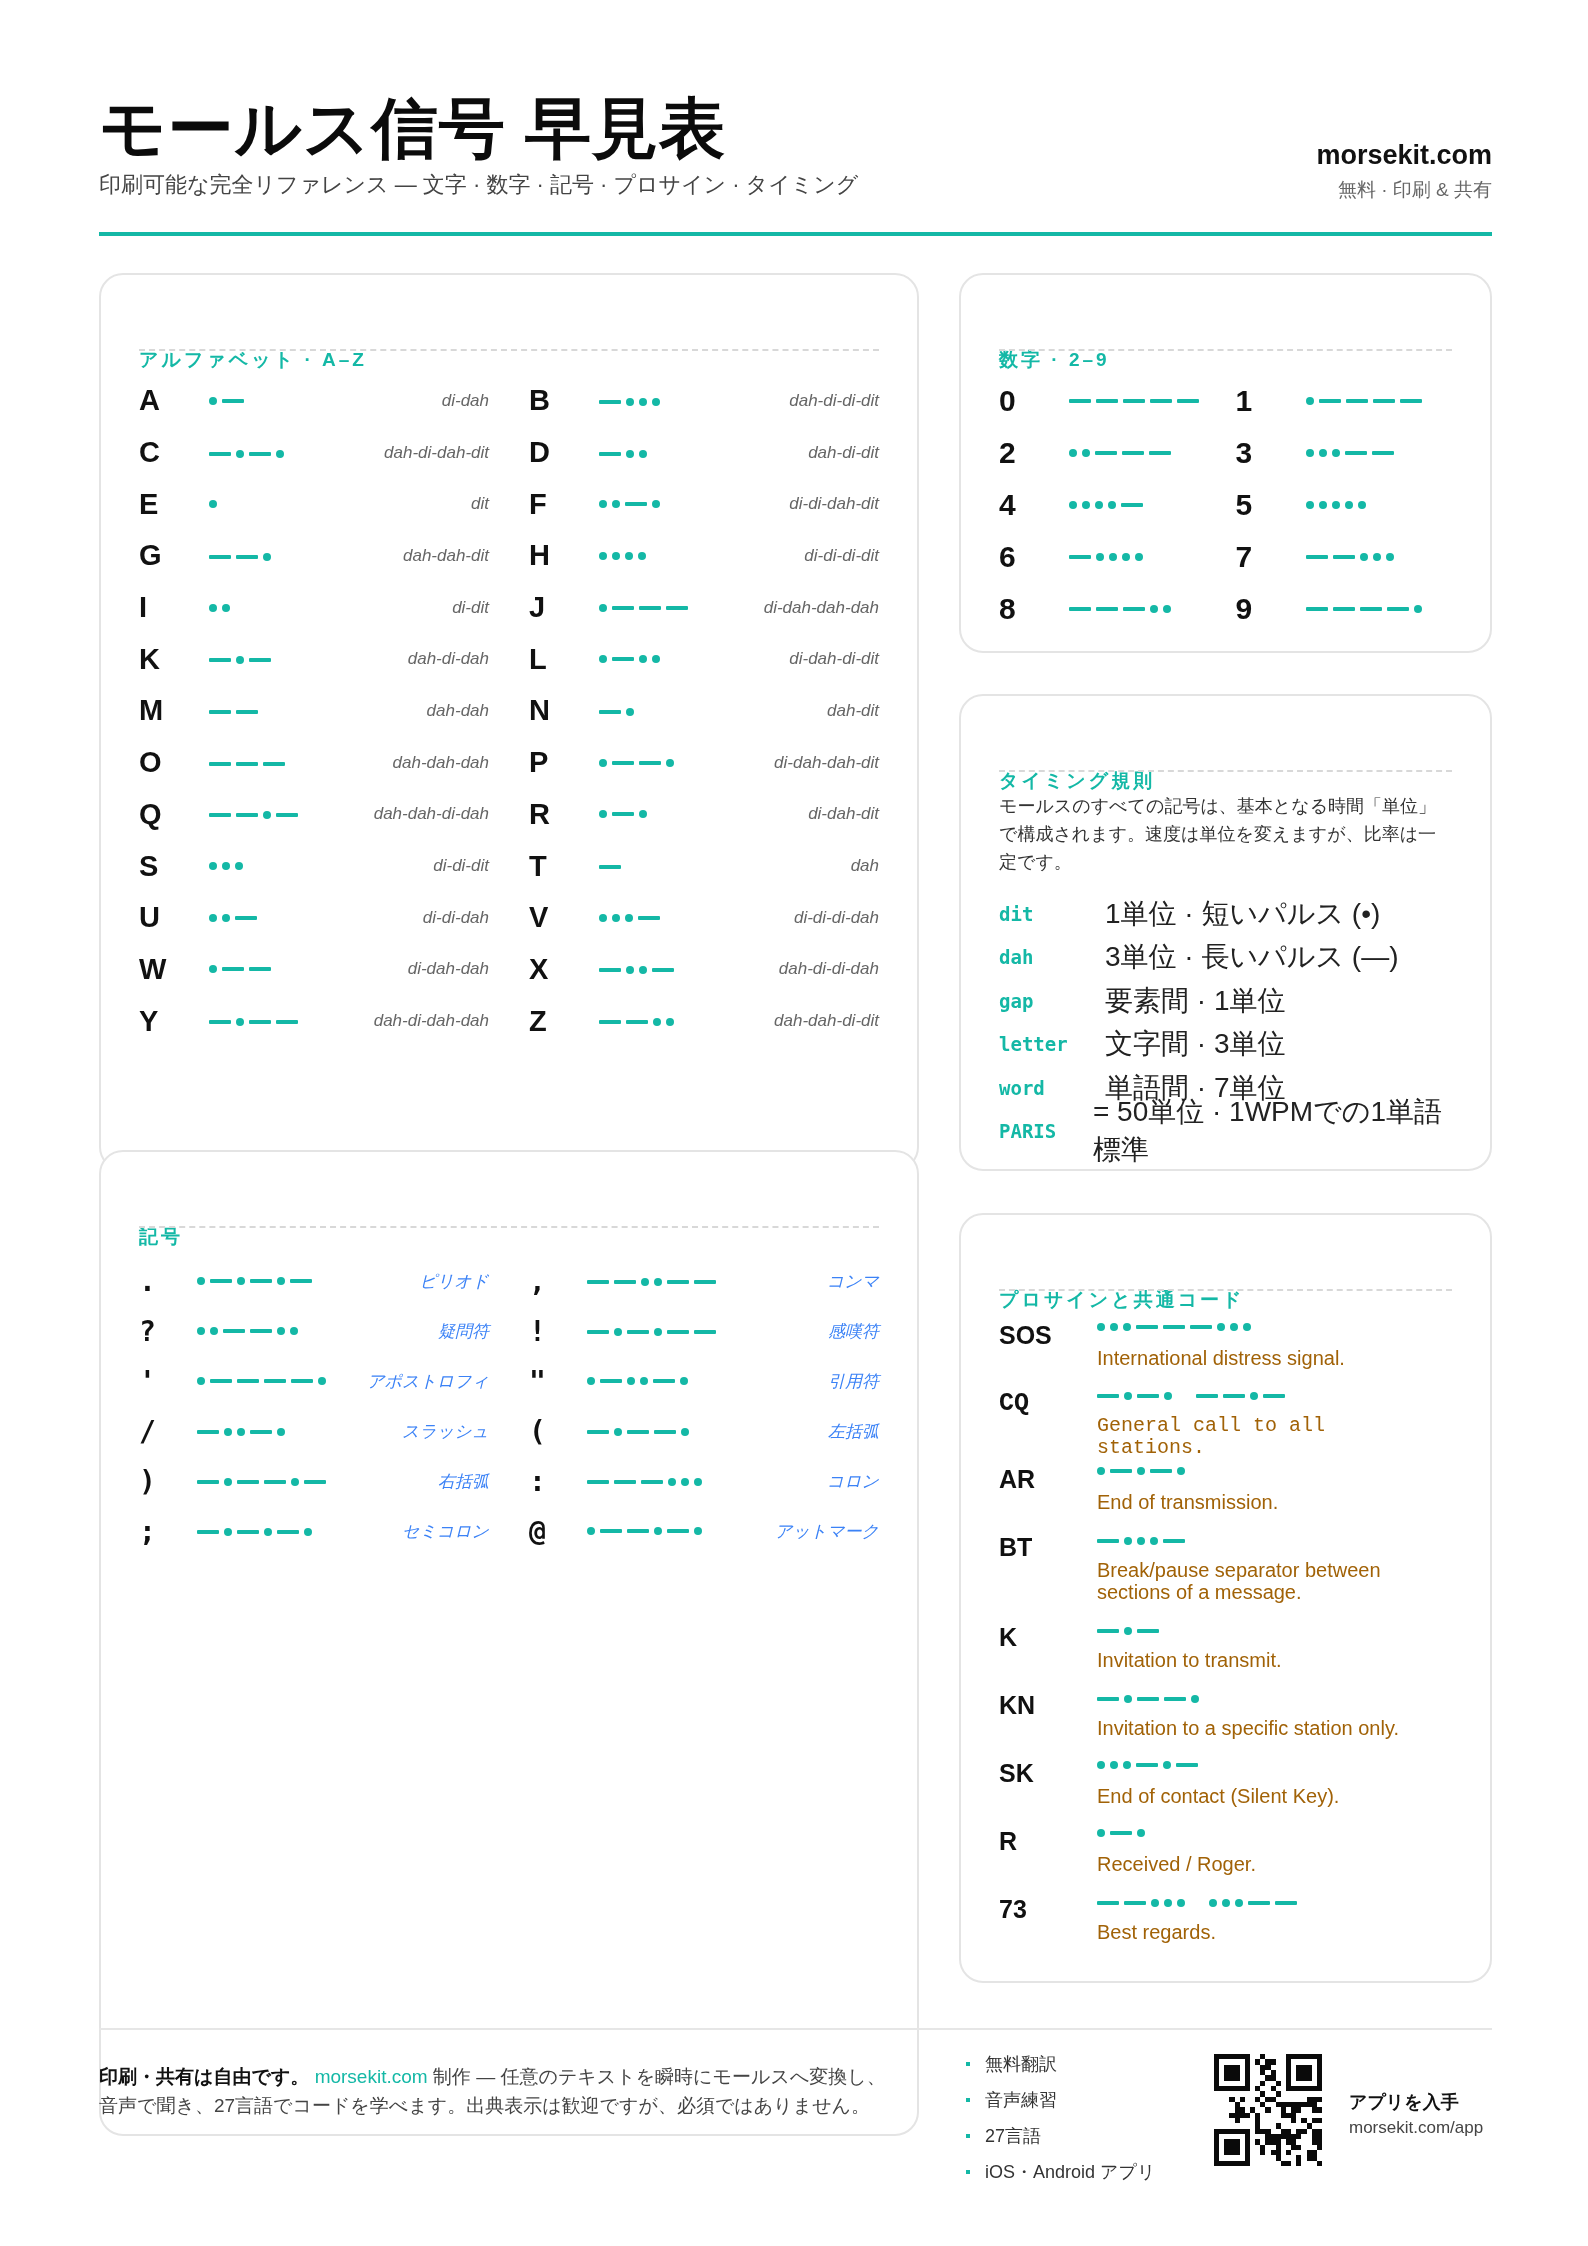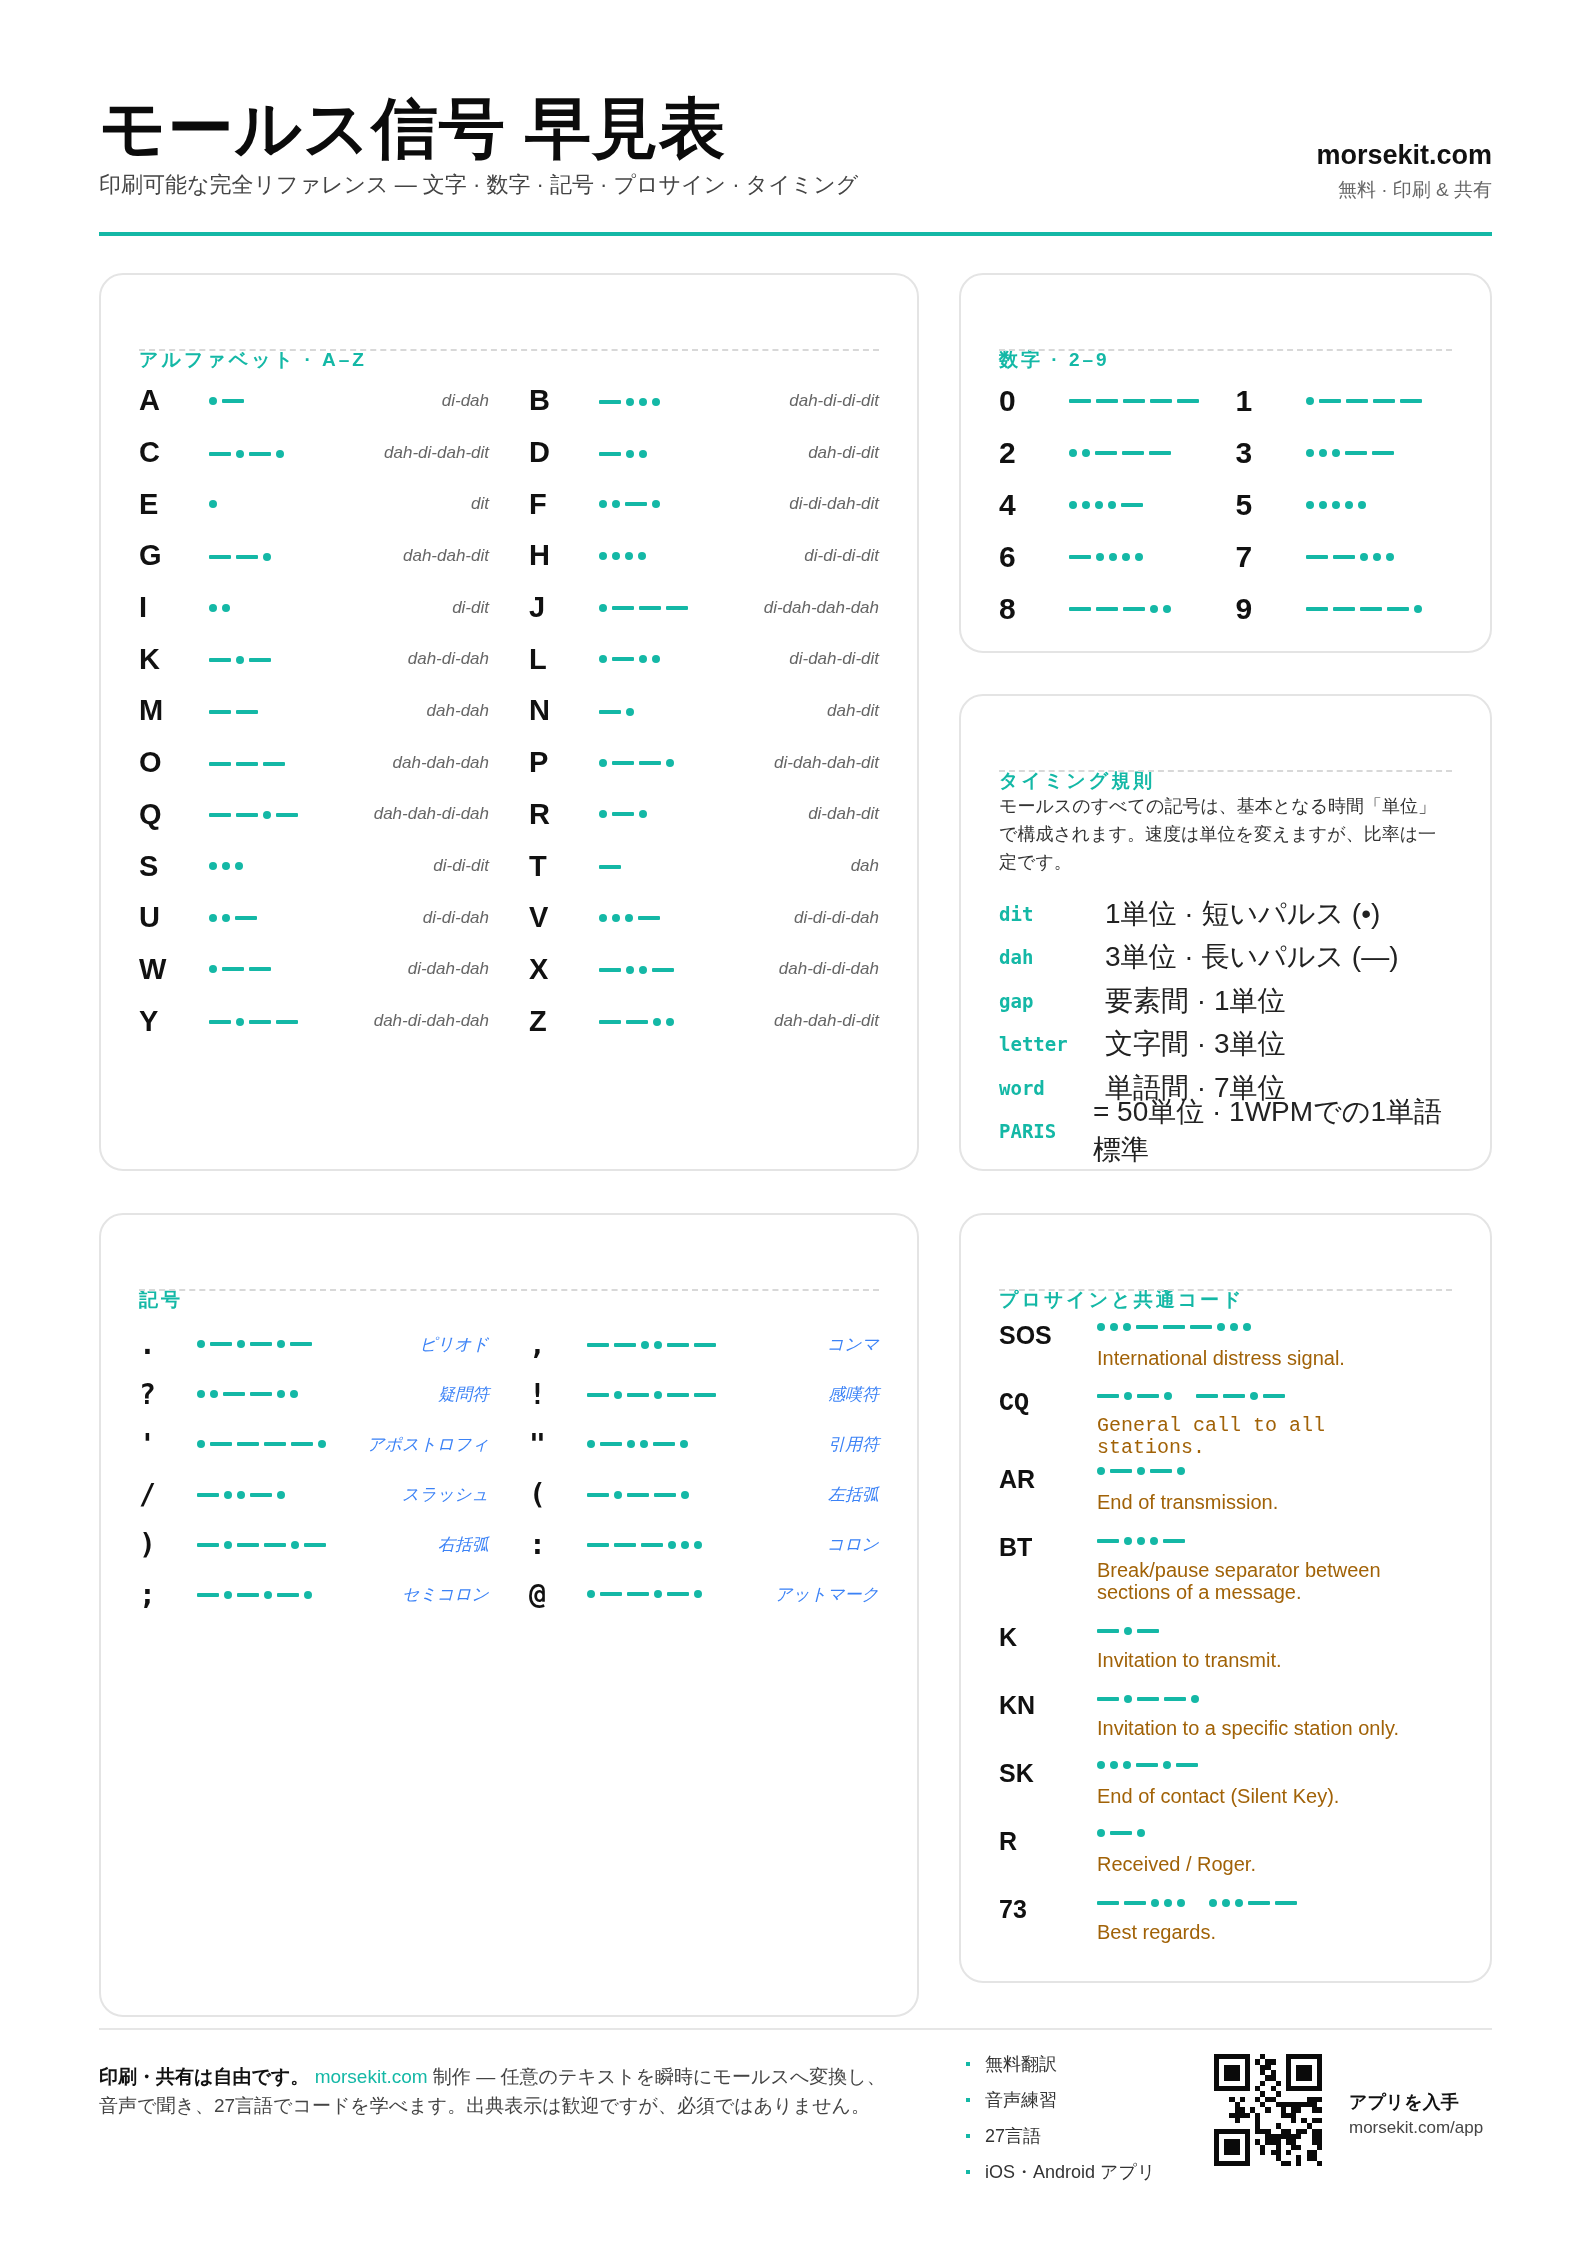--- a/index.html
+++ b/index.html
@@ -466,21 +466,21 @@
         <span class="timing-key">word</span>
         <span class="timing-val">単語間 · 7単位</span>
       </div>
       <div class="timing-row">
         <span class="timing-key">PARIS</span>
         <span class="timing-val">= 50単位 · 1WPMでの1単語標準</span>
       </div>
     </div>
 </section>
 
-<section class="card" style="left:99px; top:1213px; width:820px; height:804px;">
+<section class="card" style="left:99px; top:1150px; width:820px; height:986px;">
   <div class="card-title">記号</div>
   <div class="card-rule"></div>
   <div class="punc-grid" id="punc-grid">
       <div class="punc-row">
         <span class="punc-sym">.</span>
         <span class="punc-morse"><span class="morse ">
             <span class="dot"></span>
             <span class="dash"></span>
             <span class="dot"></span>
             <span class="dash"></span>

